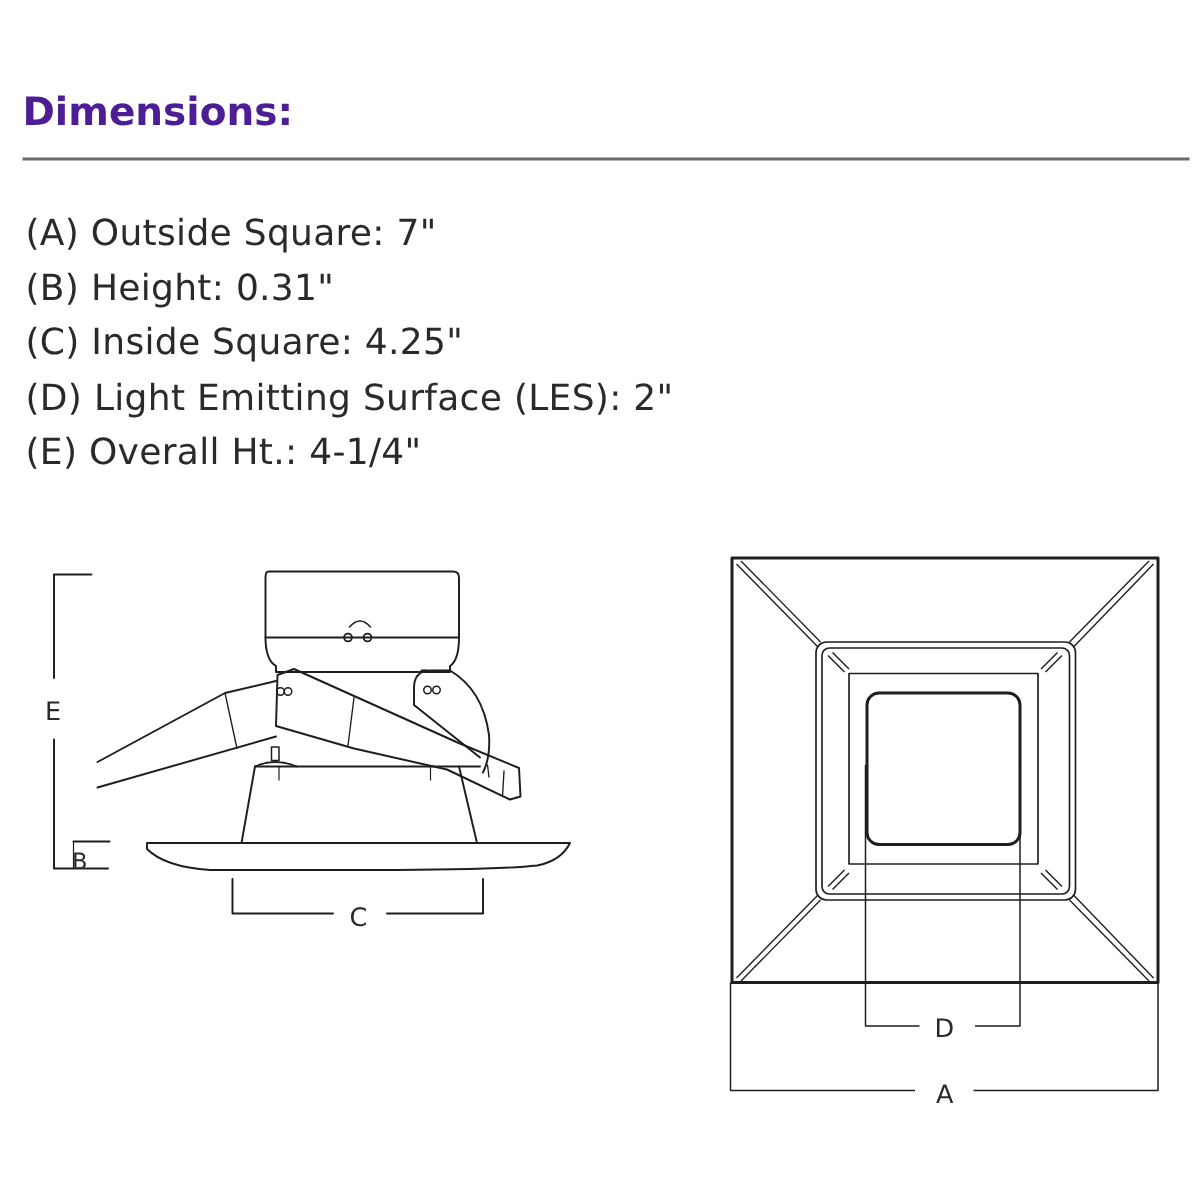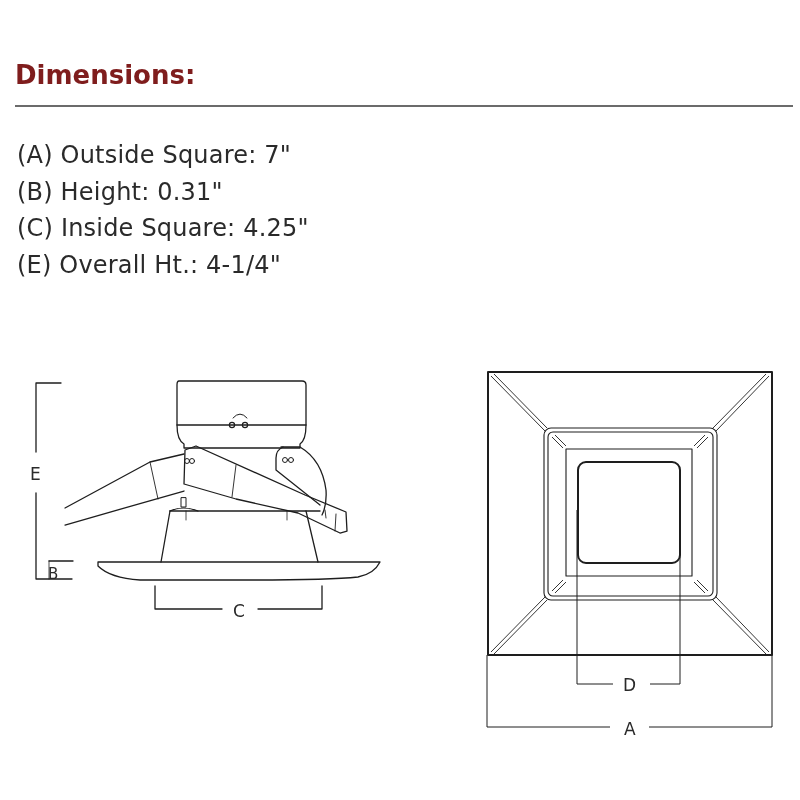--- a/index.html
+++ b/index.html
@@ -1,40 +1,41 @@
 <!DOCTYPE html>
 <html><head>
 <meta charset="utf-8">
 <style>
   html, body { margin: 0; padding: 0; background: #ffffff; }
   body { width: 800px; height: 800px; position: relative; overflow: hidden; font-family: "DejaVu Sans", sans-serif; }
   .title {
     position: absolute; left: 15px; top: 60px;
     font-family: "DejaVu Sans", sans-serif; font-weight: bold;
-    font-size: 26px; color: #7f1d1d; letter-spacing: 0px;
+    font-size: 26px; color: #4c1d95; letter-spacing: 0px;
   }
   .rule { position: absolute; left: 15px; top: 105px; width: 778px; height: 2px; background: #6b6b6b; }
   .specs { position: absolute; left: 17px; top: 137px; margin: 0; padding: 0; list-style: none; }
   .specs li {
     font-family: "DejaVu Sans", sans-serif; font-size: 24px; color: #2a2a2a;
     line-height: 36.5px; font-weight: normal; letter-spacing: 0.2px; white-space: nowrap;
   }
   svg { position: absolute; left: 0; top: 0; }
   .lbl { font-family: "DejaVu Sans", sans-serif; font-size: 17px; fill: #2a2a2a; }
 </style>
 </head>
 <body>
 
 <div class="title">Dimensions:</div>
 <div class="rule"></div>
 
 <ul class="specs">
   <li>(A) Outside Square: 7"</li>
   <li>(B) Height: 0.31"</li>
   <li>(C) Inside Square: 4.25"</li>
+  <li>(D)  Light Emitting Surface (LES): 2"</li>
   <li>(E) Overall Ht.: 4-1/4"</li>
 </ul>
 
 <svg width="800" height="800" style="pointer-events:none">
   <g fill="none" stroke="#1e1e1e" stroke-width="1.3" stroke-linejoin="round" stroke-linecap="round">
 
     <path d="M61,383 L36,383 L36,452"></path>
     <path d="M36,493 L36,579 L72,579"></path>
 
     <path d="M49,561 L73,561"></path>

